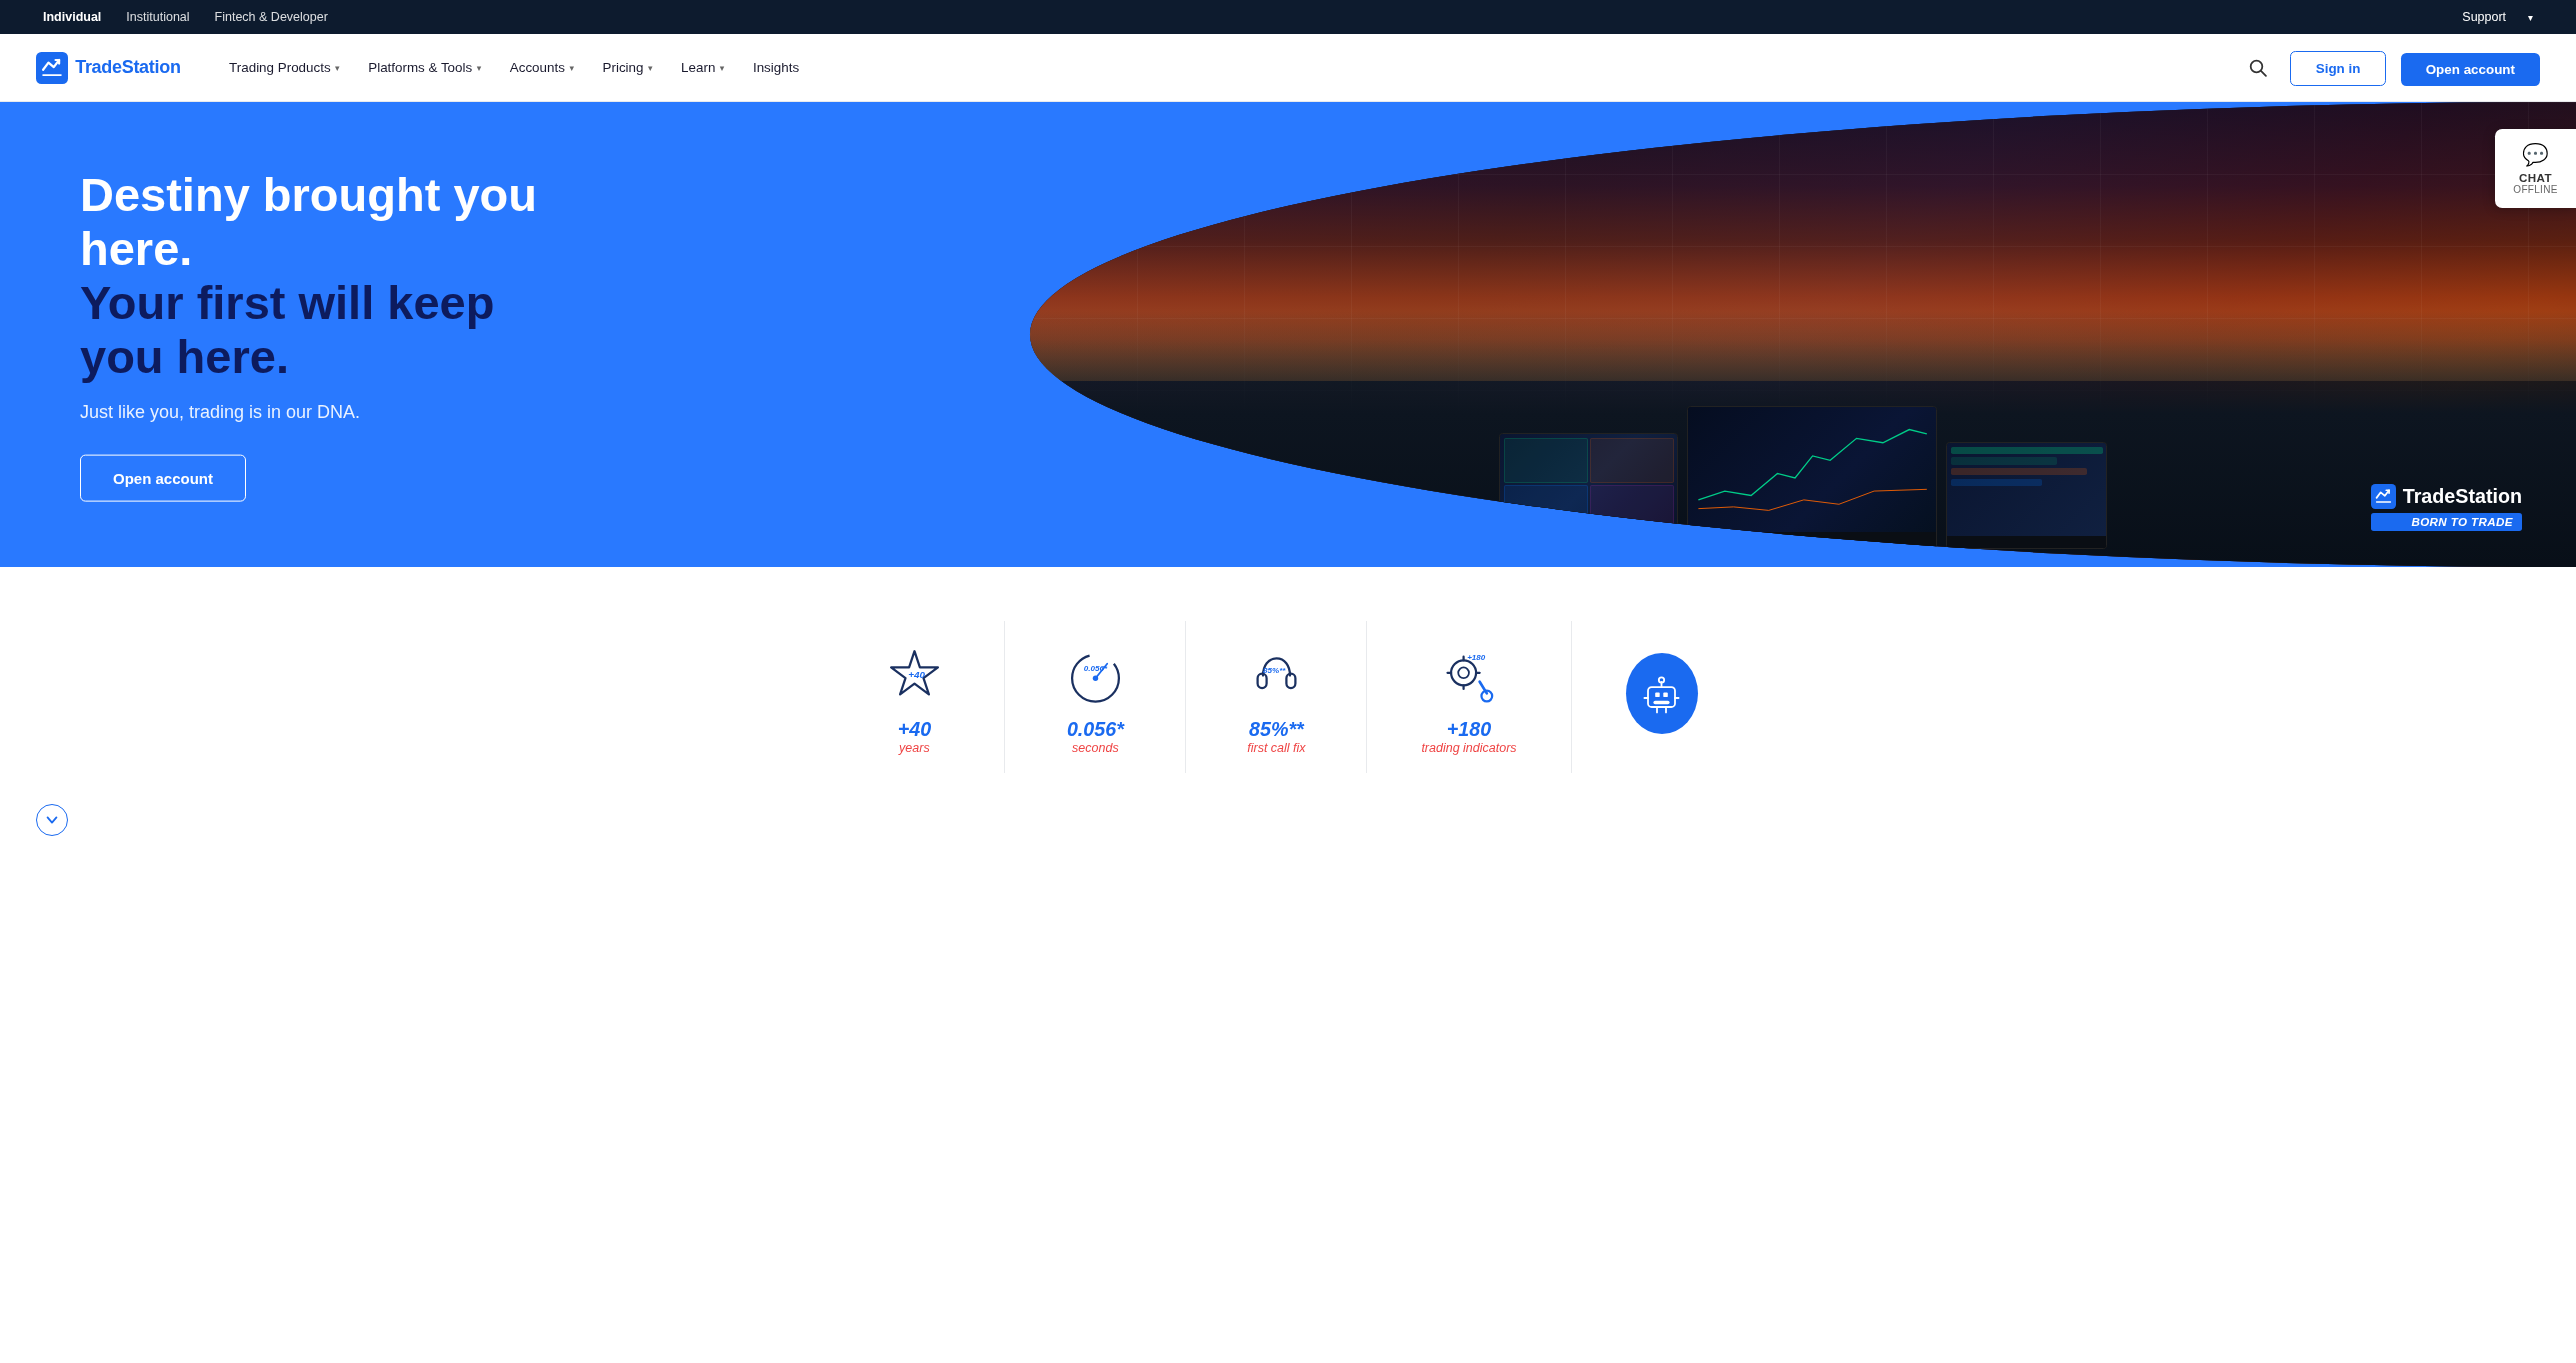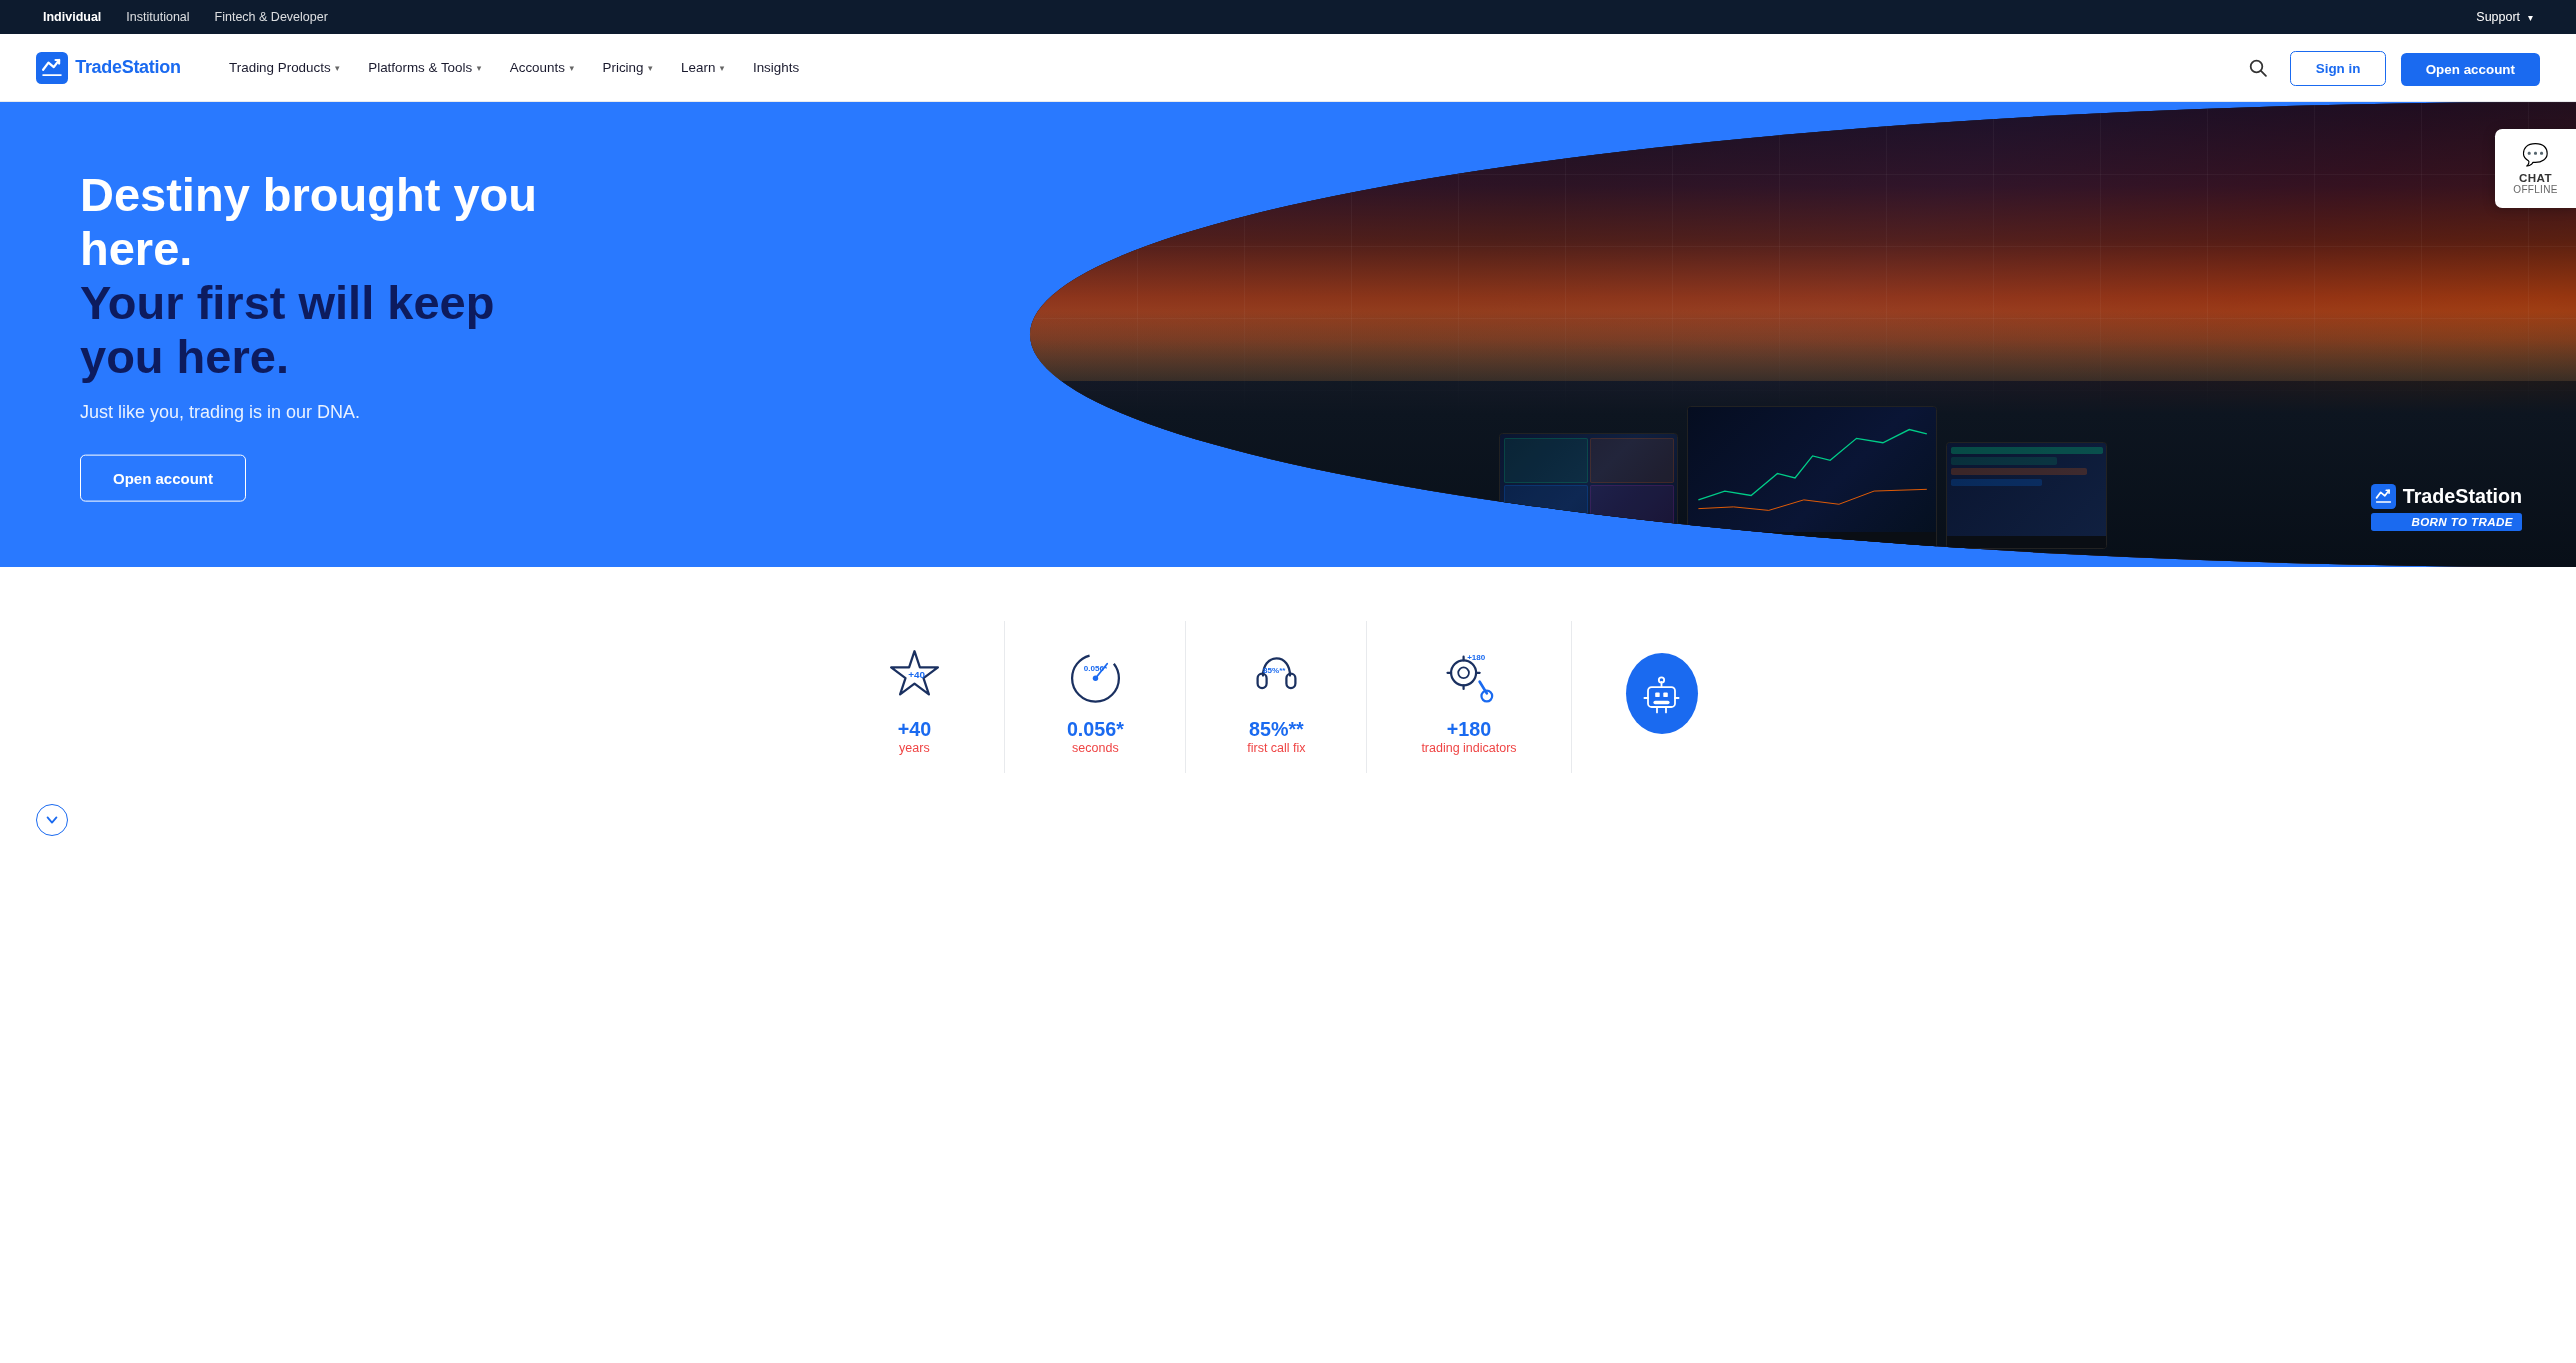--- a/index.html
+++ b/index.html
@@ -12,21 +12,21 @@
       display: flex;
       align-items: center;
       justify-content: space-between;
       padding: 0 43px;
       height: 34px;
       font-size: 12.5px;
     }
     .top-bar-left { display: flex; gap: 25px; }
     .top-bar-left span { cursor: pointer; opacity: 0.85; }
     .top-bar-left span.active { font-weight: 700; opacity: 1; }
-    .top-bar-right { display: flex; align-items: center; gap: 8px; cursor: pointer; font-weight: 500; }
+    .top-bar-right { display: flex; align-items: center; gap: 22px; cursor: pointer; font-weight: 500; }
     .chevron-down { font-size: 9.8px; }
 
     
     .main-nav {
       background: #fff;
       display: flex;
       align-items: center;
       padding: 0 36px;
       height: 68px;
       border-bottom: 0.9px solid #e8eaed;
@@ -265,20 +265,21 @@
       align-items: center;
       gap: 0;
     }
     .stat-item {
       display: flex;
       flex-direction: column;
       align-items: center;
       padding: 18px 54px;
       border-right: 0.9px solid #e8eaed;
       text-align: right;
+      font-style: italic;
     }
     .stat-item:last-child { border-right: none; }
     .stat-icon-wrap {
       width: 72px;
       height: 72px;
       display: flex;
       align-items: center;
       justify-content: center;
       margin-bottom: 7.2px;
     }

